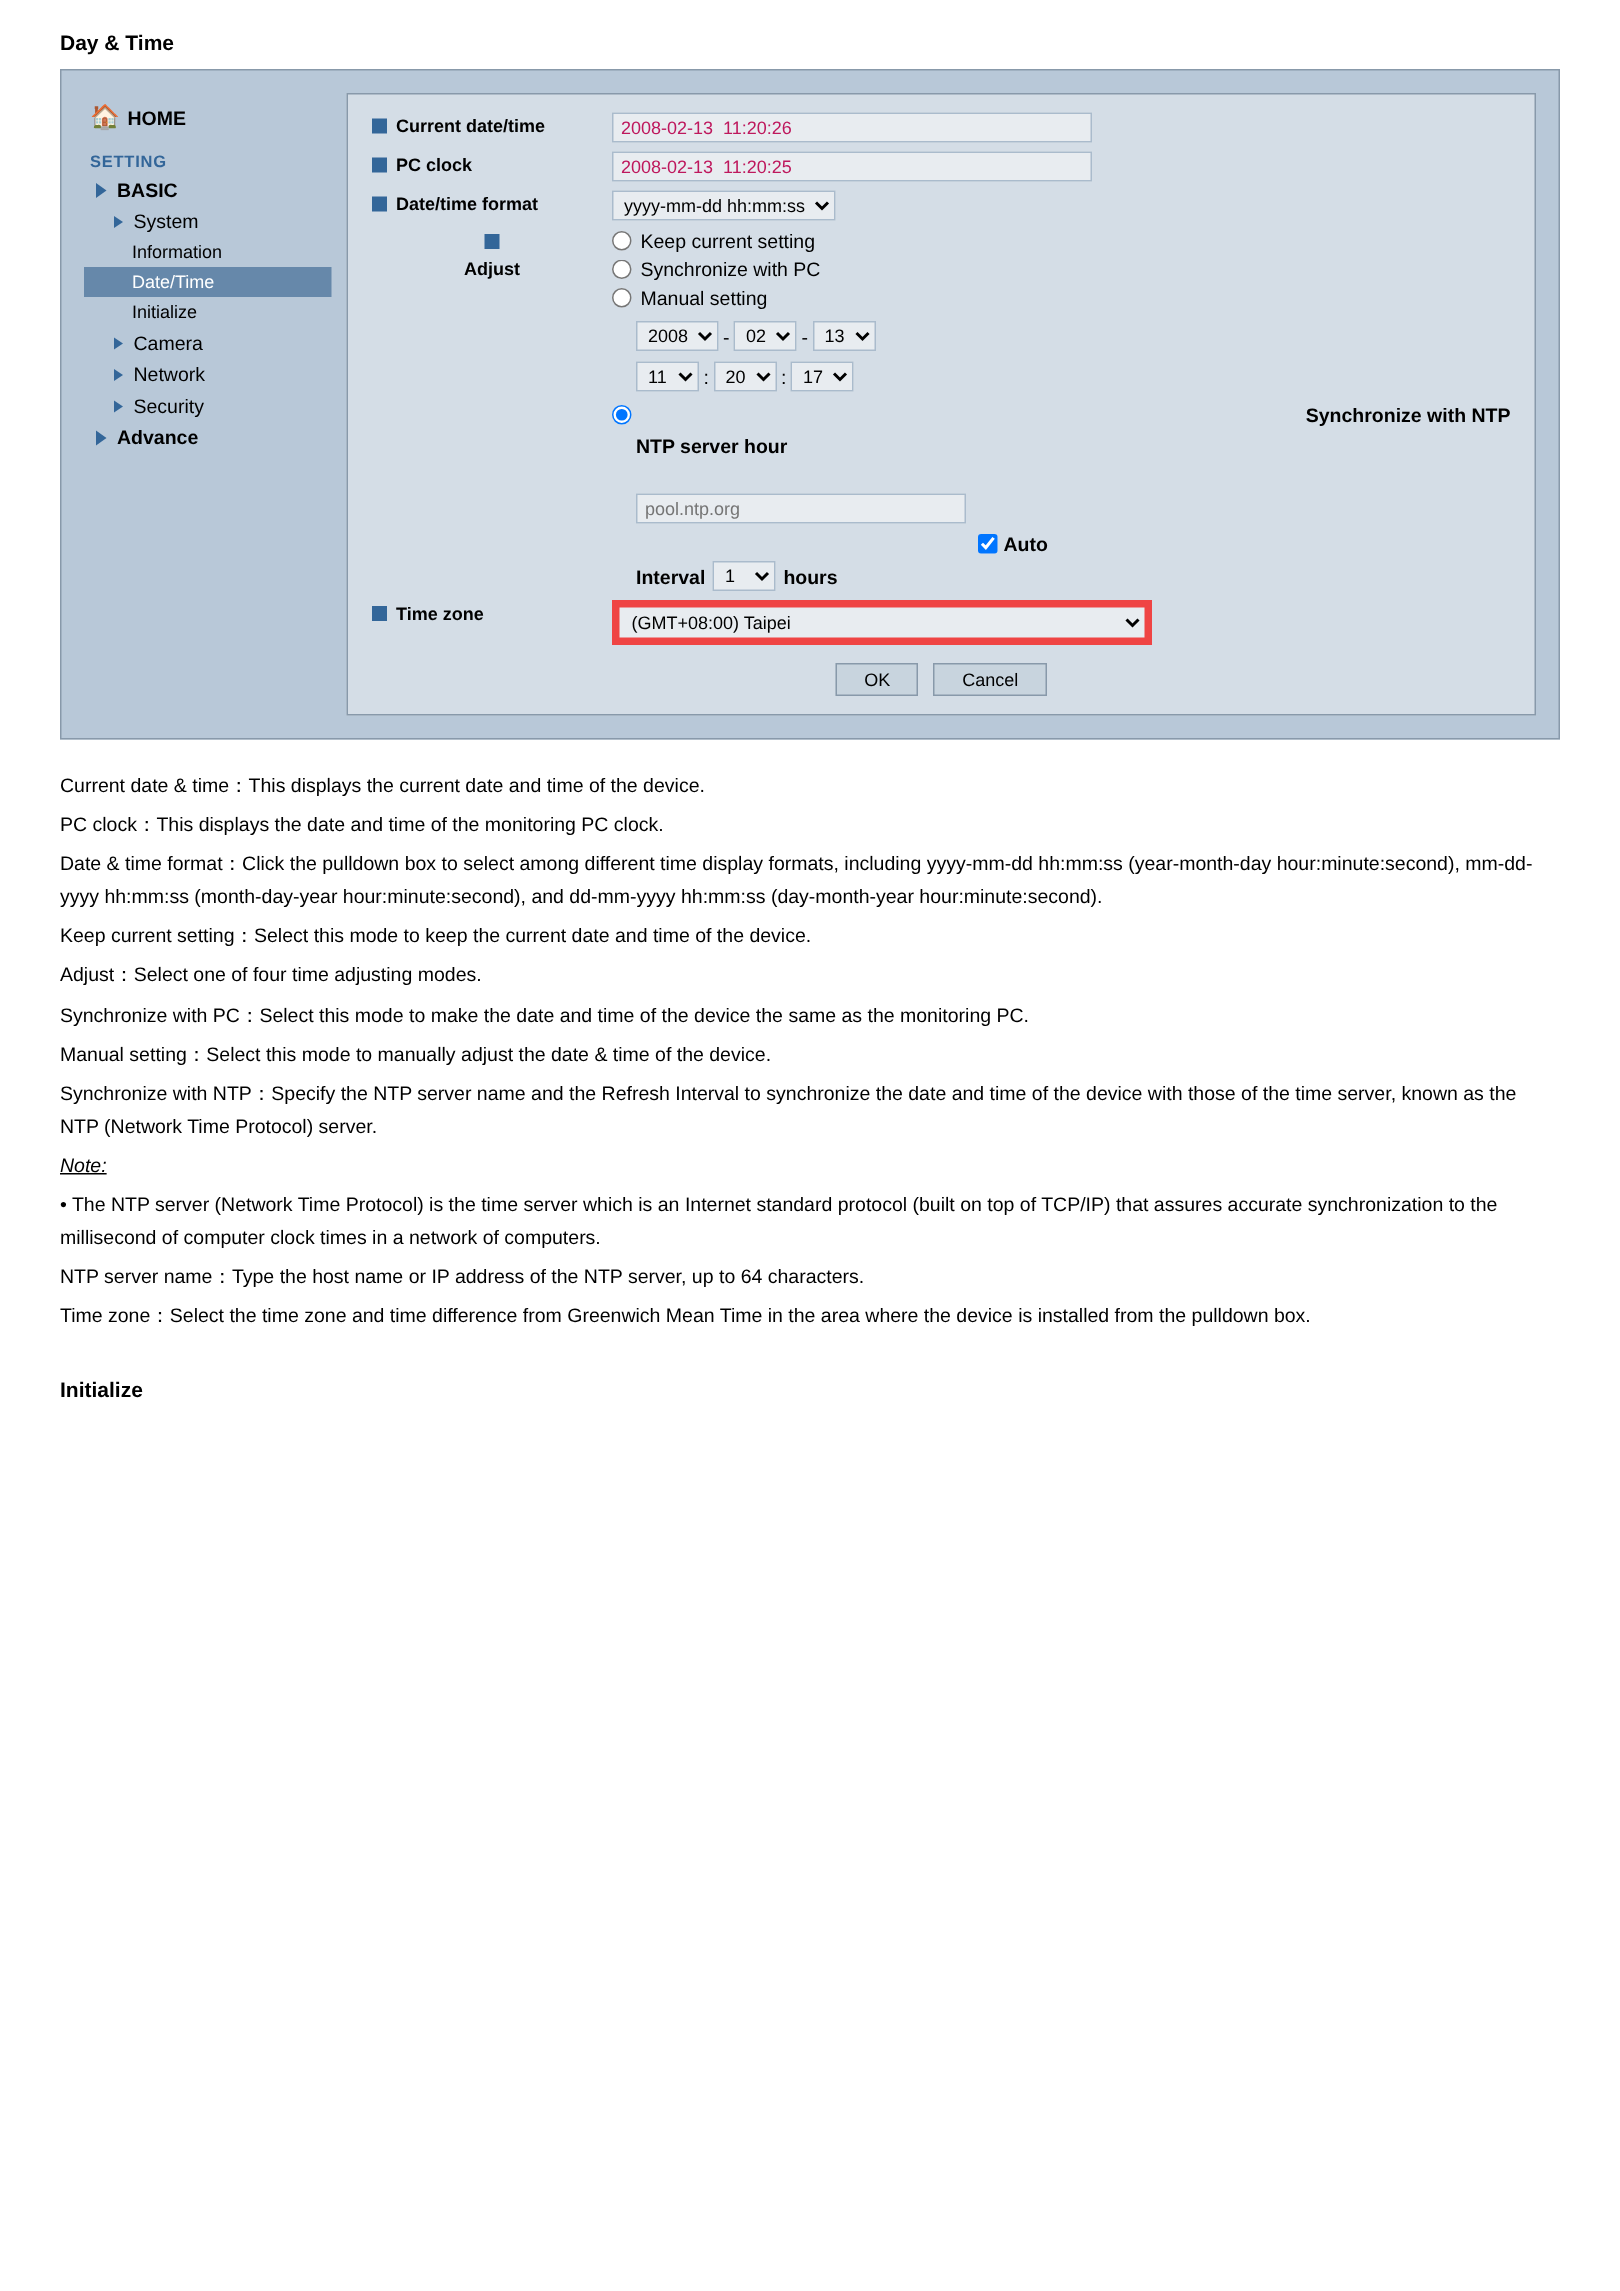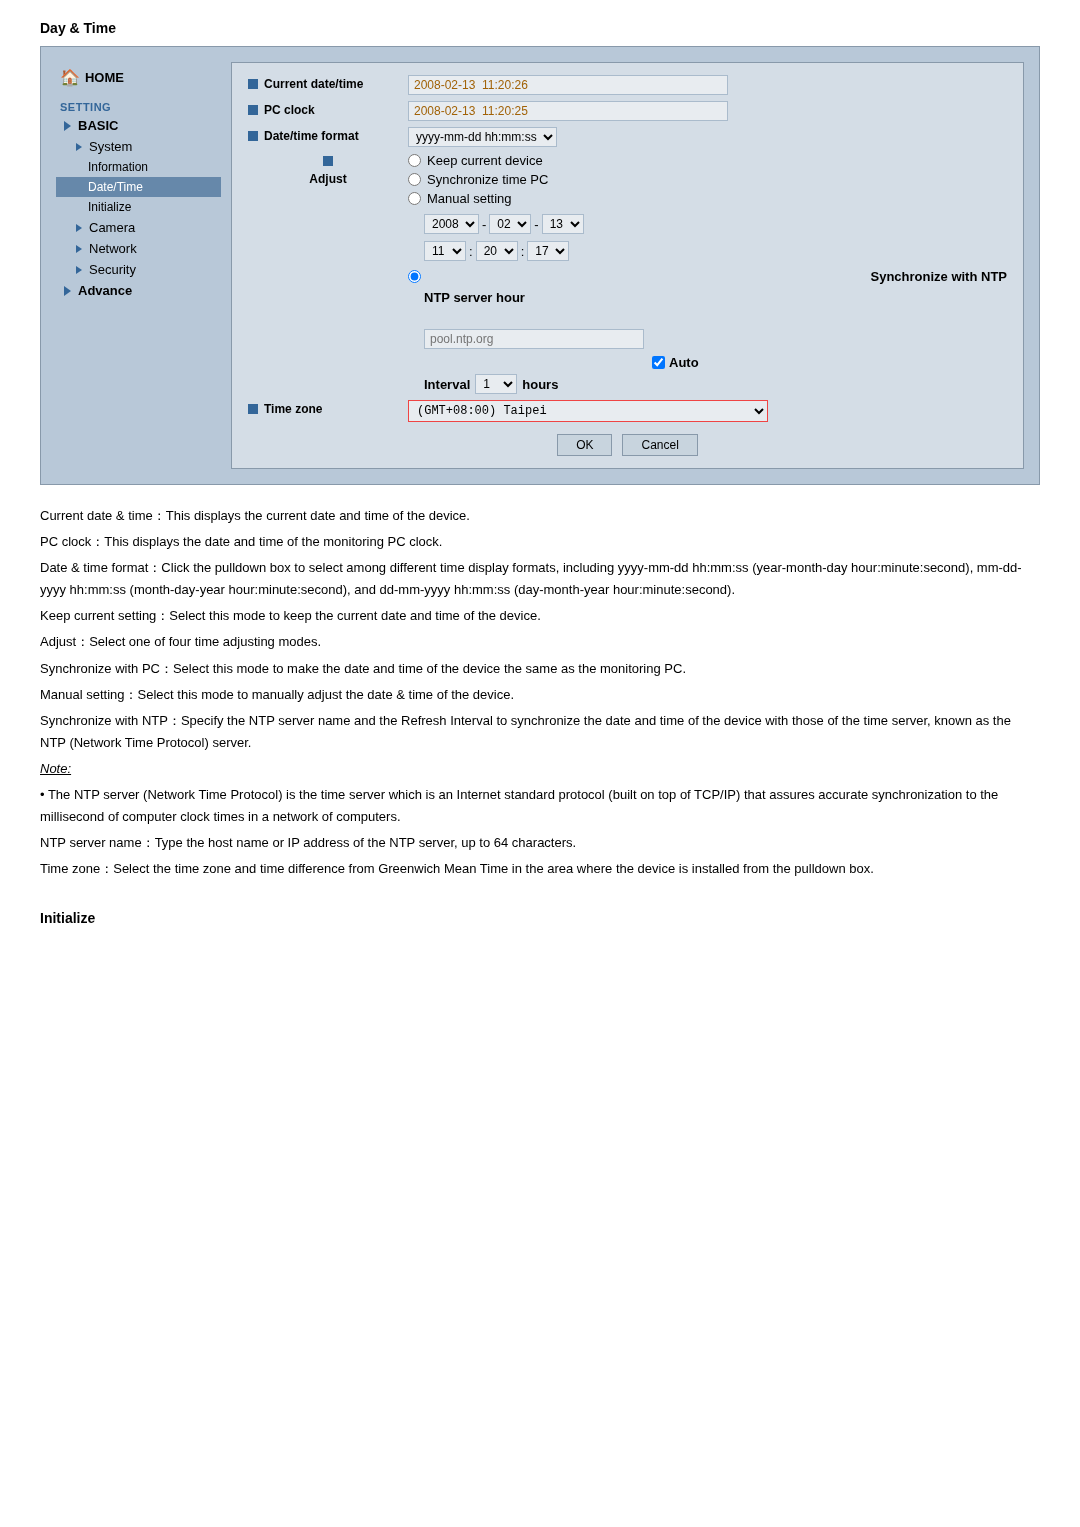--- a/index.html
+++ b/index.html
@@ -121,21 +121,21 @@
     .form-input {
       background: #e8ecf0;
       border: 1px solid #aabbcc;
       padding: 2px 5px;
       font-size: 12px;
       color: #555;
       width: 320px;
     }
 
     .form-input.readonly {
-      color: #a16207;
+      color: #be185d;
     }
 
     select.form-select {
       background: #e8ecf0;
       border: 1px solid #aabbcc;
       padding: 1px 3px;
       font-size: 12px;
     }
 
     .radio-group {
@@ -219,25 +219,24 @@
     .btn {
       background: #c8d4de;
       border: 1px solid #8899aa;
       padding: 3px 18px;
       font-size: 12px;
       cursor: pointer;
     }
 
     .timezone-select {
       background: #e8ecf0;
-      border: 1px solid #ef4444;
+      border: 5px solid #ef4444;
       padding: 2px 4px;
       font-size: 12px;
       width: 360px;
-      font-family: Liberation Mono, monospace;
     }
 
     
     .desc-section {
       margin-top: 20px;
       font-size: 13px;
       line-height: 1.7;
     }
 
     .desc-section p {
@@ -343,26 +342,26 @@
     <div class="form-row">
       <div class="form-label" style="align-self:flex-start; padding-top:3px;flex-direction:column;">
         <span class="square-icon"></span>
         <span>Adjust</span>
       </div>
       <div class="form-value">
         <div class="radio-group">
 
           <div class="radio-row">
             <input type="radio" name="adjust" value="keep" style="">
-            <span>Keep current device</span>
+            <span>Keep current setting</span>
           </div>
 
           <div class="radio-row">
             <input type="radio" name="adjust" value="sync_pc" style="">
-            <span>Synchronize time PC</span>
+            <span>Synchronize with PC</span>
           </div>
 
           <div class="radio-row">
             <input type="radio" name="adjust" value="manual" style="">
             <span>Manual setting</span>
           </div>
 
           <div class="date-selectors">
             <select class="form-select">
               <option>2008</option><option>2007</option><option>2009</option>

